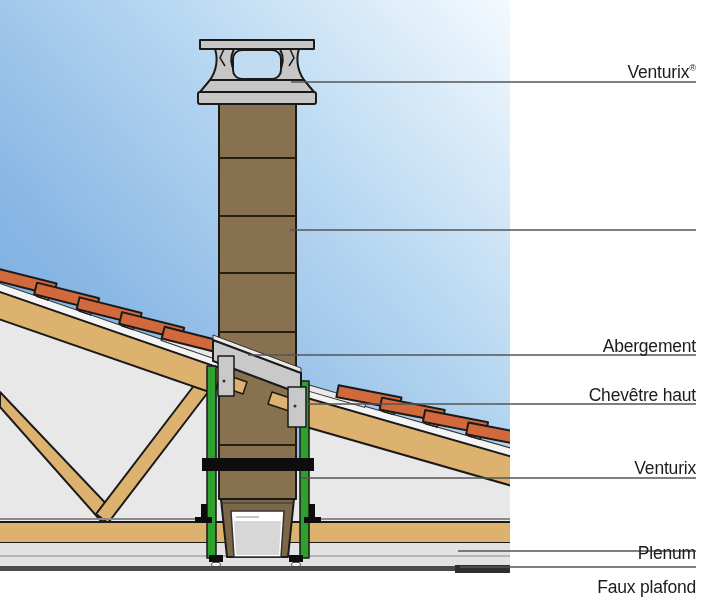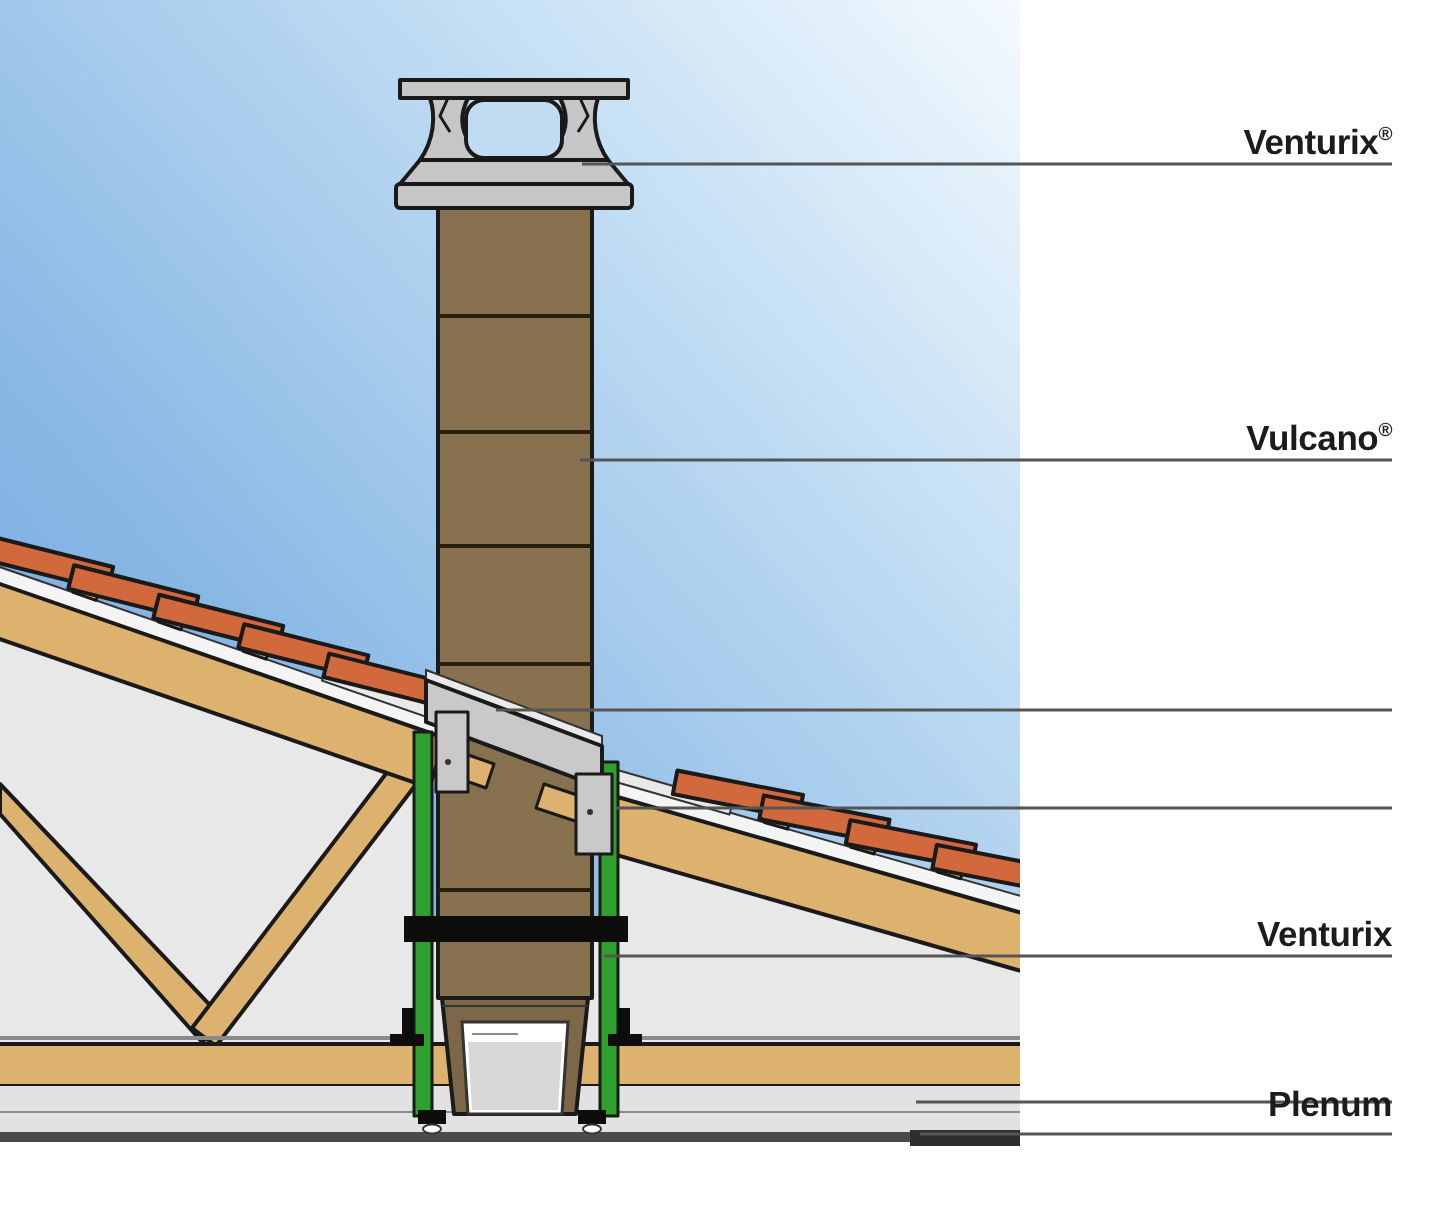--- a/index.html
+++ b/index.html
@@ -30,21 +30,21 @@
   .f-white{fill:#ffffff;}
   .f-inner{fill:var(--inner_gray);}
   .joint{stroke:var(--joint);stroke-width:2;}
   .leader{stroke:var(--leader);stroke-width:1.5;}
   .rail{stroke:var(--rail);stroke-width:2;}
   .thinline{stroke:var(--rail);stroke-width:1;}
   .crack{stroke:var(--outline);stroke-width:1.5;fill:none;}
   .screw{fill:var(--outline_soft);}
   
   .label{position:absolute;right:24px;text-align:center;color:var(--text);
-         font-size:17.5px;letter-spacing:-0.2px;white-space:nowrap;line-height:21px;font-weight:bold;}
+         font-size:17.5px;letter-spacing:-0.2px;white-space:nowrap;line-height:21px;}
   .label sup{font-size:9.5px;}
 </style>
 </head>
 <body>
 
 <div id="stage">
 
 <svg id="diagram-svg" width="720" height="606" viewBox="0 0 720 606">
   <defs>
     <linearGradient id="skyGrad" x1="0" y1="1" x2="1" y2="0">
@@ -184,17 +184,19 @@
     <line class="leader" x1="290" y1="230" x2="696" y2="230"></line>
     <line class="leader" x1="248" y1="355" x2="696" y2="355"></line>
     <line class="leader" x1="308" y1="404" x2="696" y2="404"></line>
     <line class="leader" x1="302" y1="478" x2="696" y2="478"></line>
     <line class="leader" x1="458" y1="551" x2="696" y2="551"></line>
     <line class="leader" x1="460" y1="567" x2="696" y2="567"></line>
   </g>
 </svg>
 
 <div class="label" style="top:57px"><span>Venturix</span><sup>®</sup></div>
-<div class="label" style="top:205px"><span>Vulcano</span><sup>®</sup></div>
+<div class="label" style="top:331px"><span>Abergement</span><sup></sup></div>
+<div class="label" style="top:380px"><span>Chevêtre haut</span><sup></sup></div>
 <div class="label" style="top:453px"><span>Venturix</span><sup></sup></div>
 <div class="label" style="top:538px"><span>Plenum</span><sup></sup></div>
+<div class="label" style="top:572px"><span>Faux plafond</span><sup></sup></div>
 
 </div>
 
 </body></html>

